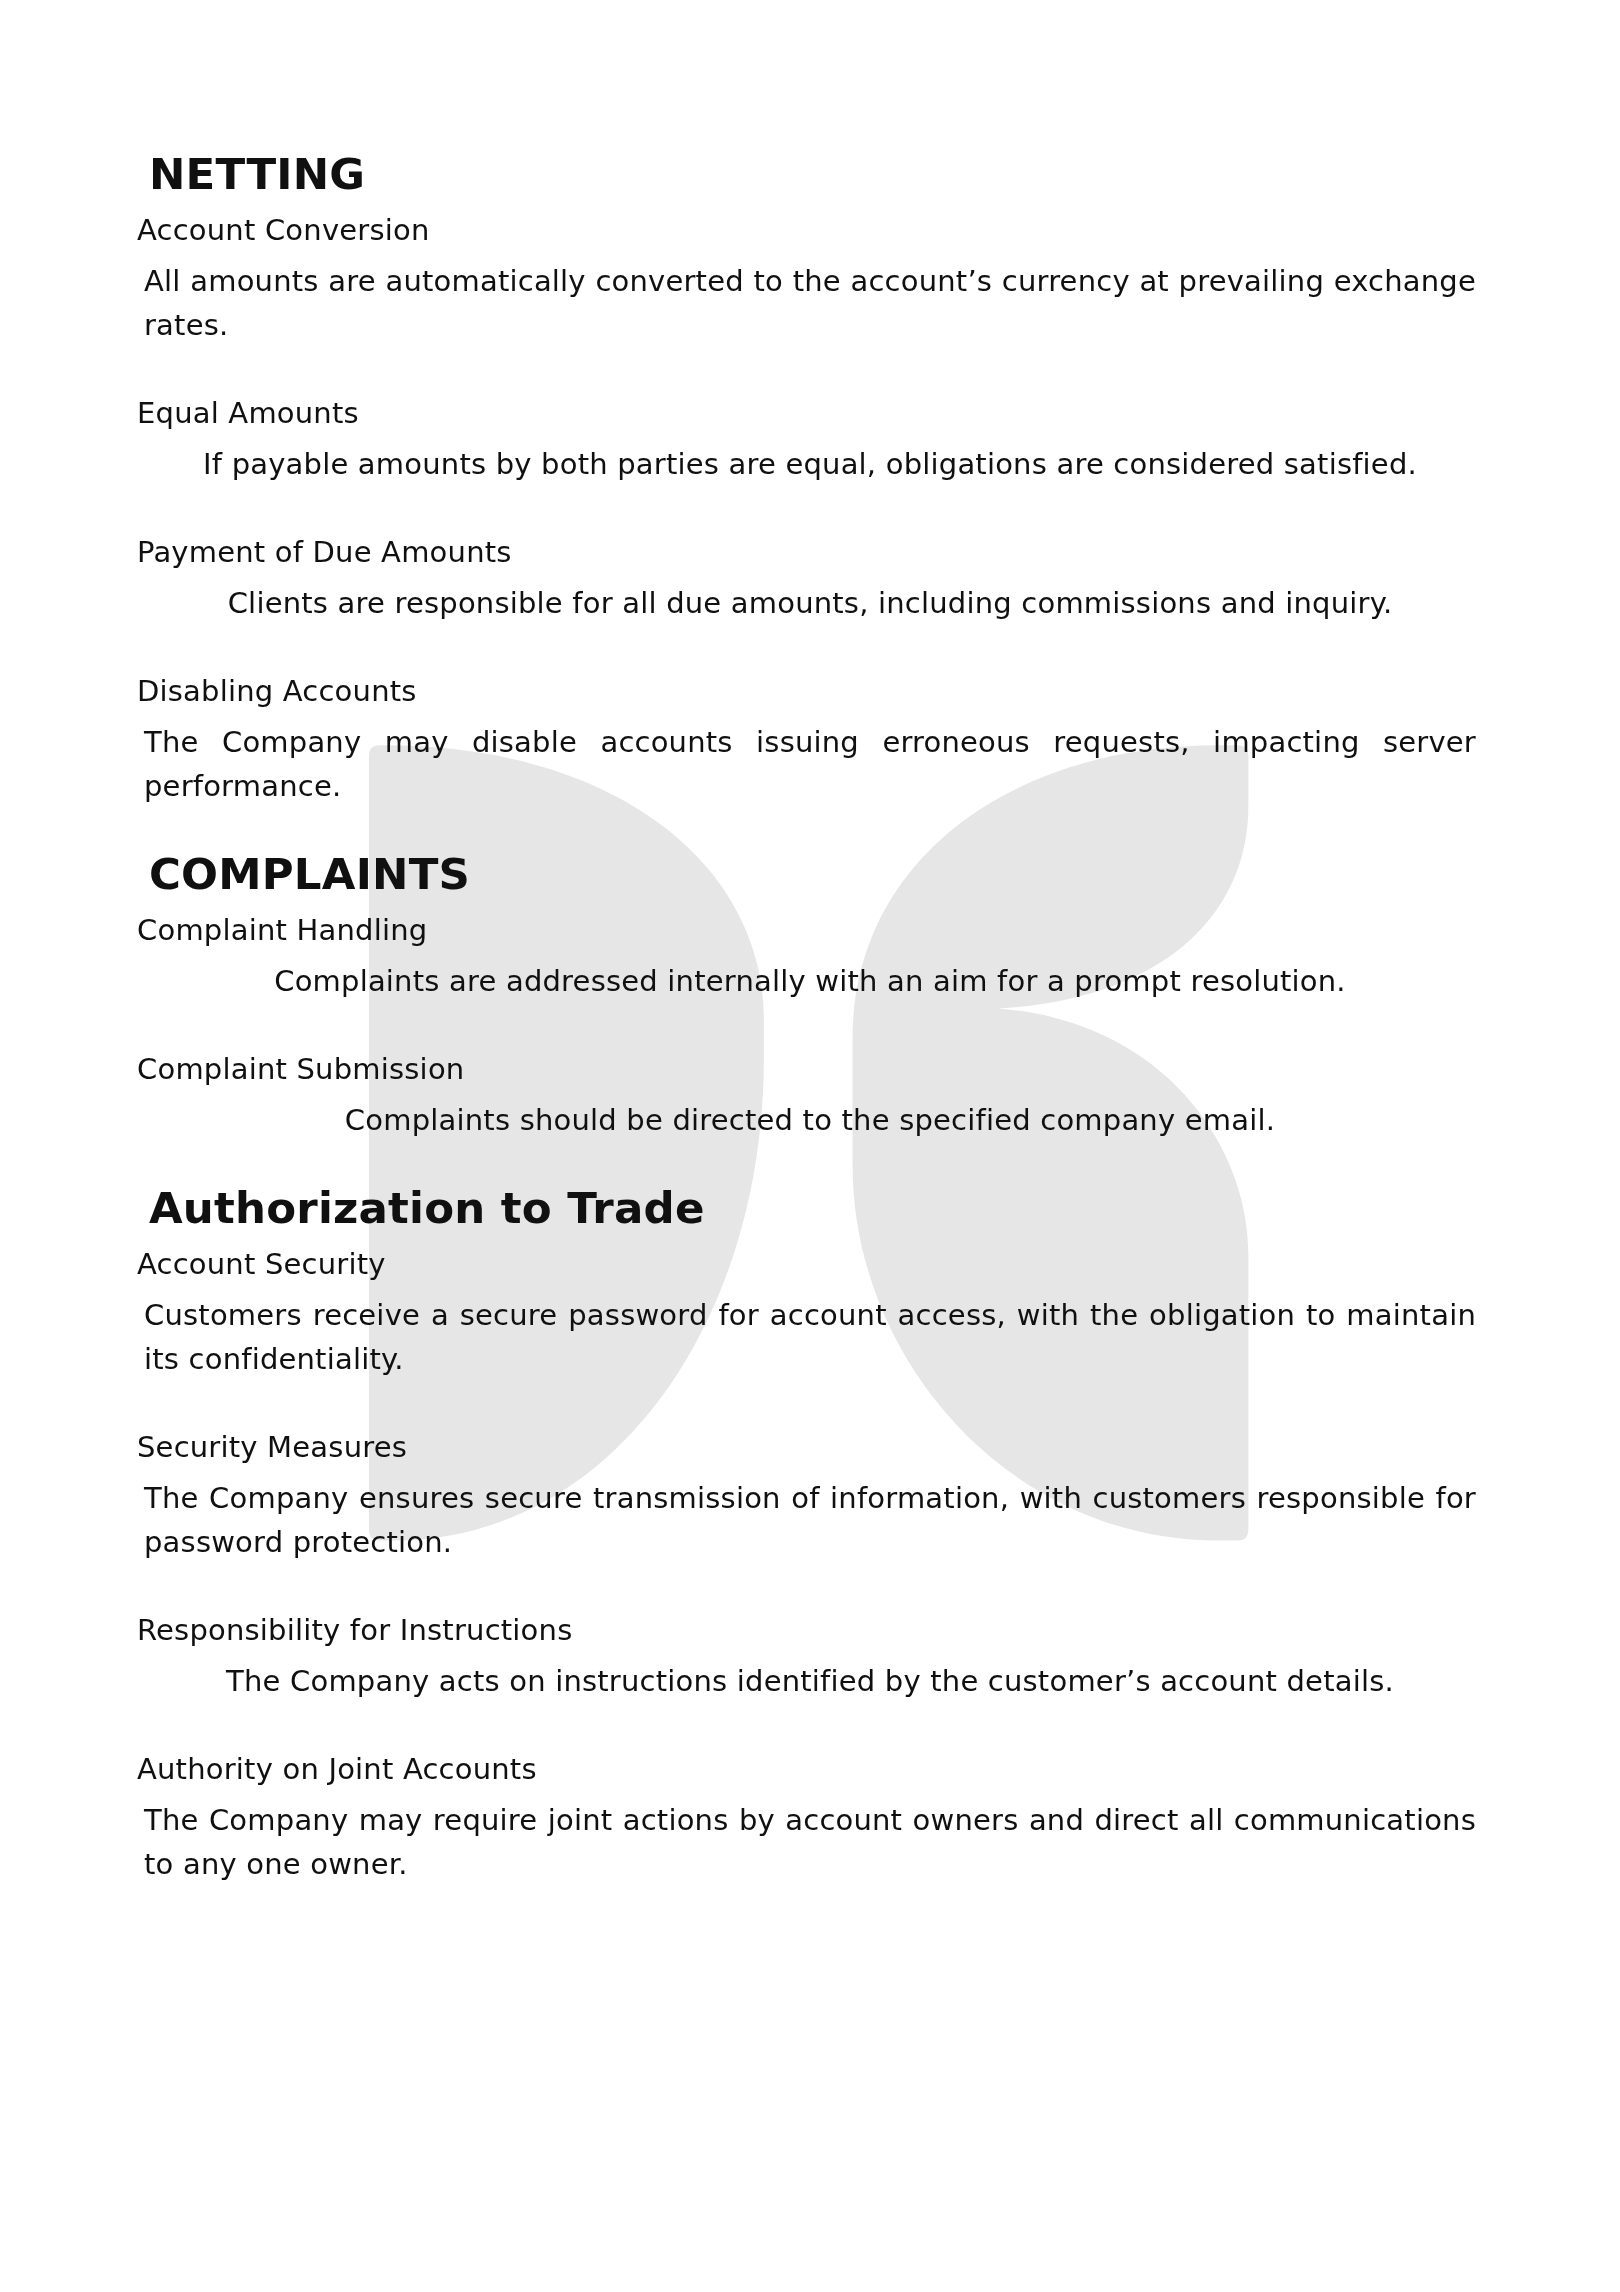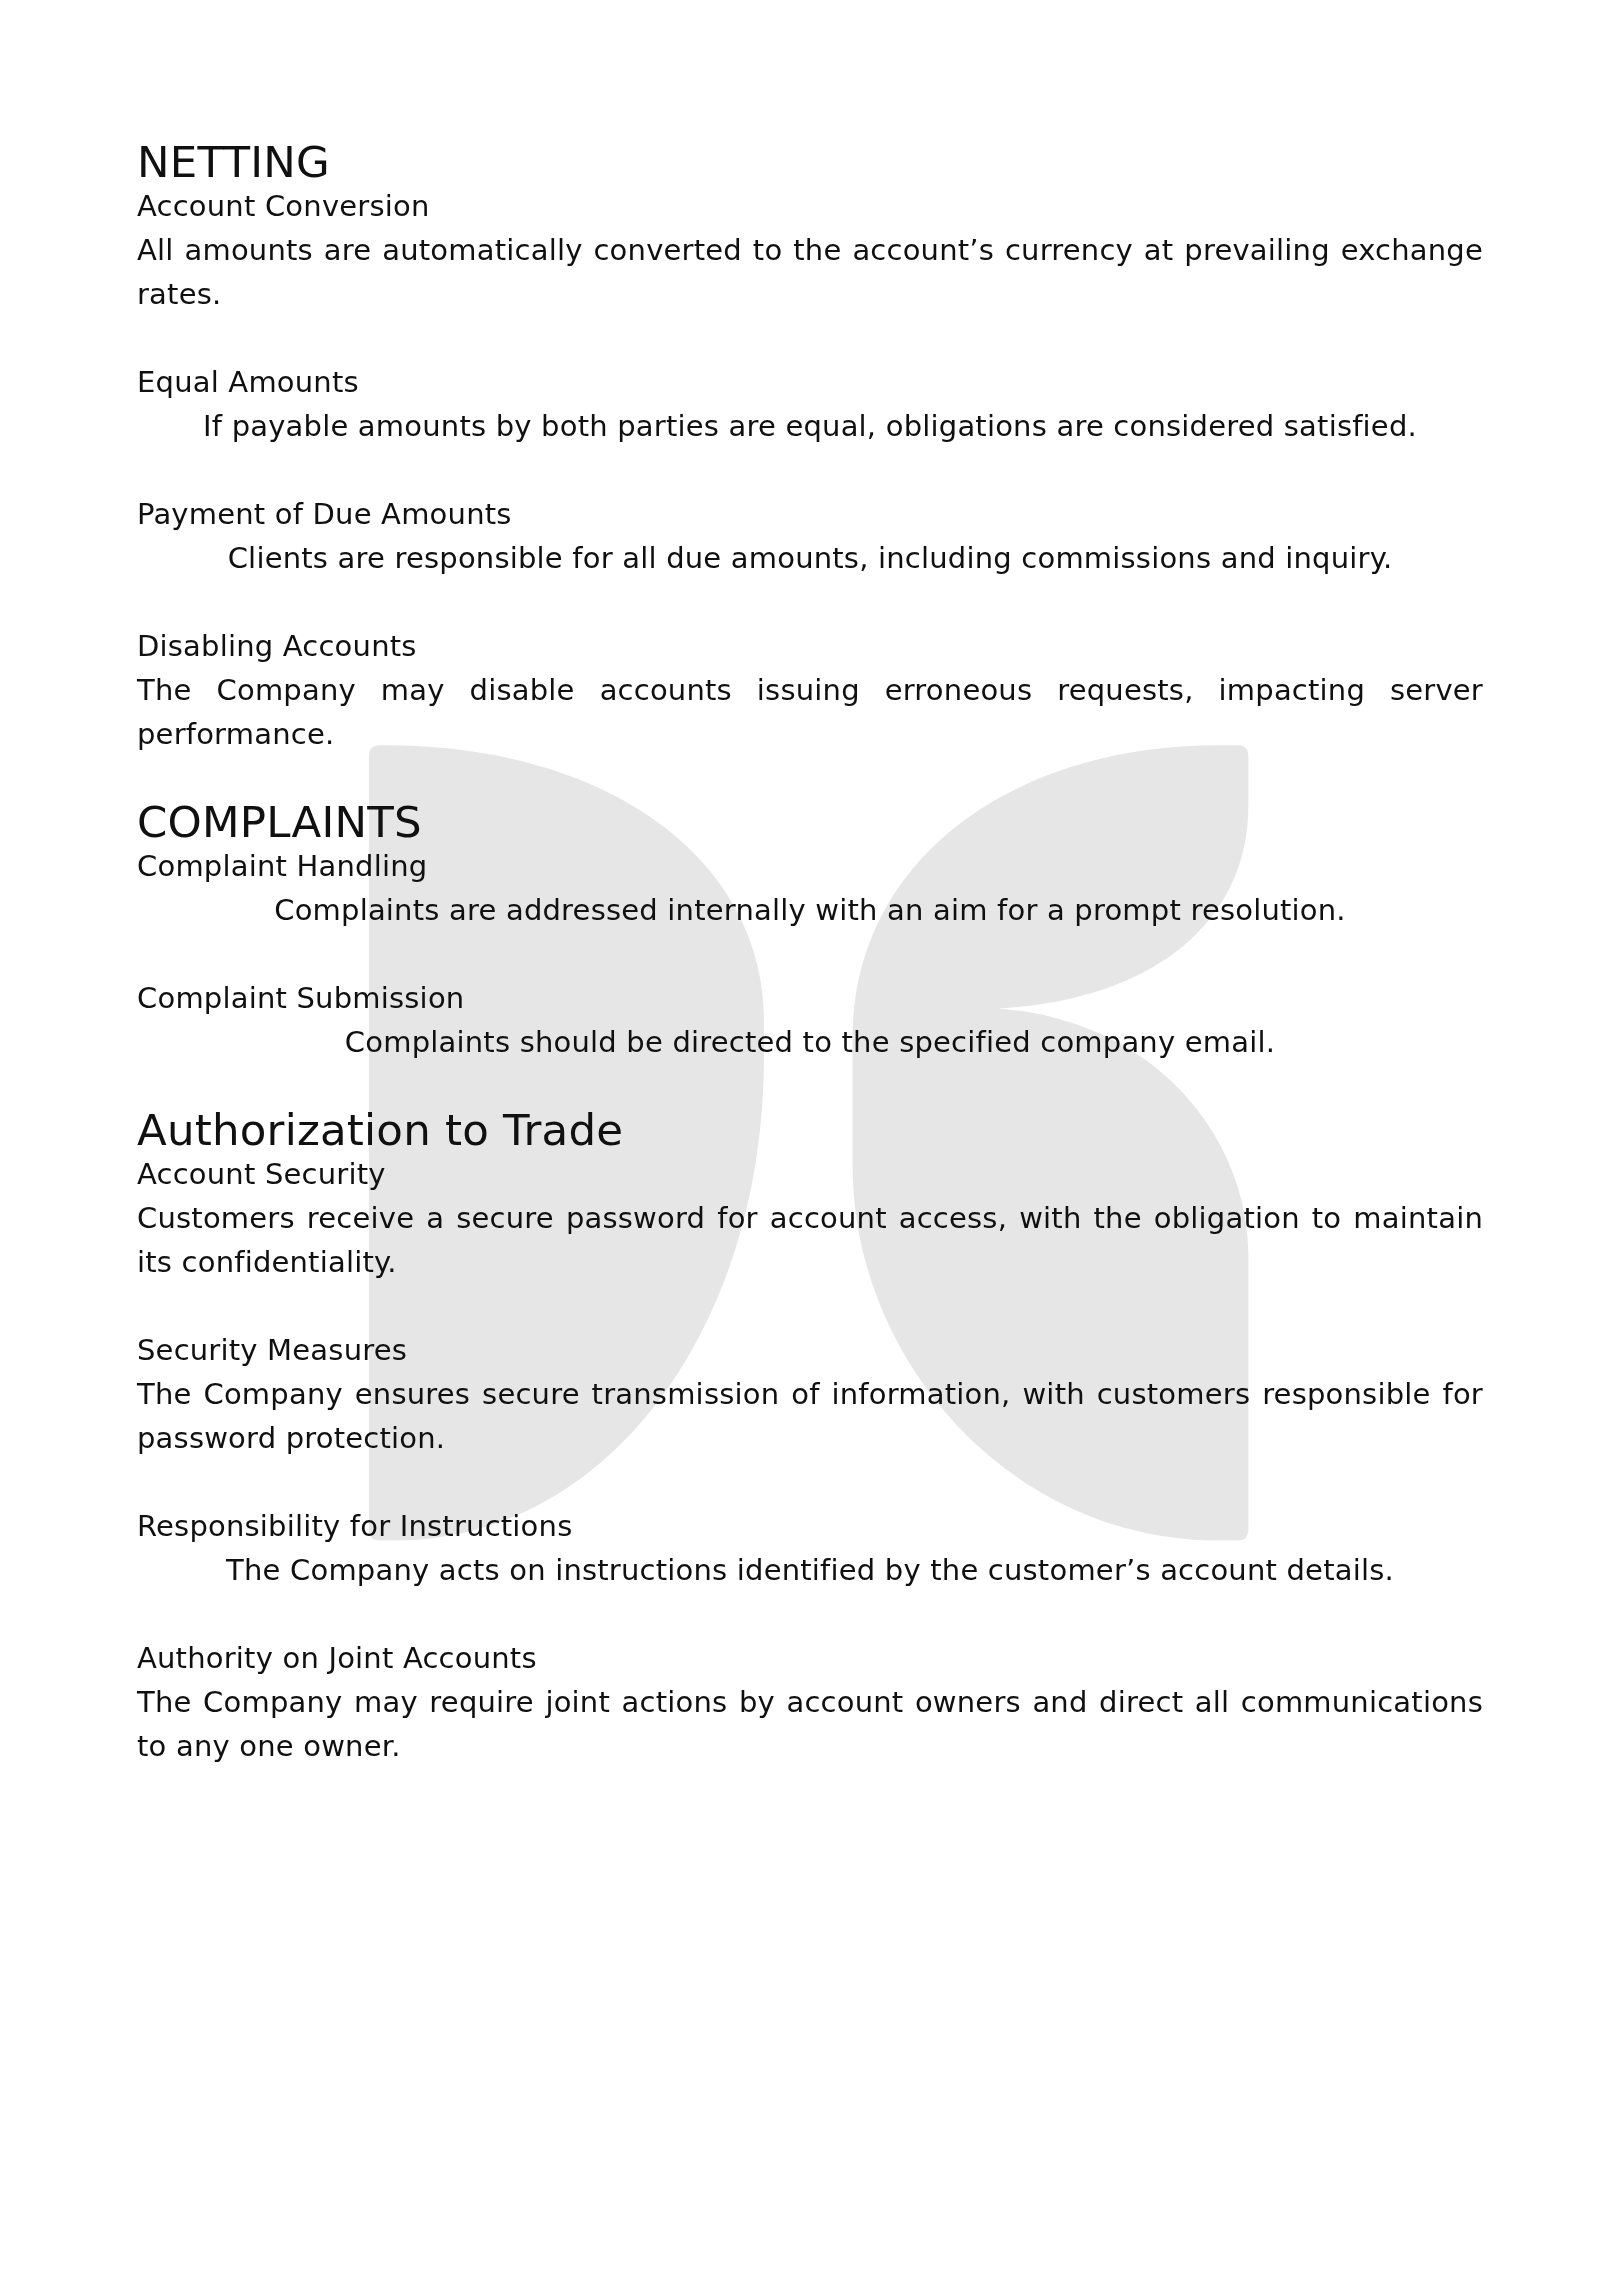--- a/index.html
+++ b/index.html
@@ -23,27 +23,27 @@
     position: absolute;
     left: 137px;
     top: 140px;
     width: 1346px;
     z-index: 1;
     font-size: 29px;
     line-height: 44px;
     letter-spacing: 0.2px;
   }
   .section-heading {
-    font-weight: normal;
-    margin: 0;
+    font-weight: bold;
+    margin: 12px;
   }
   .clause { margin: 0 0 44px 0; }
   .clause:last-child { margin-bottom: 0; }
   .clause-title { margin: 0; font-weight: normal; }
-  .clause-body { margin: 0; text-align: justify; }
+  .clause-body { margin: 7px; text-align: justify; }
   .clause-body.nojust { text-align: center; }
   .section + .section { margin-top: 0; }
   .section { margin-bottom: 44px; }
   .section:last-child { margin-bottom: 0; }
 </style>
 </head>
 <body>
 
 <svg class="watermark" viewBox="0 0 1809 2560" xmlns="http://www.w3.org/2000/svg">
   <path fill="#e6e6e6" d="M 424 832

